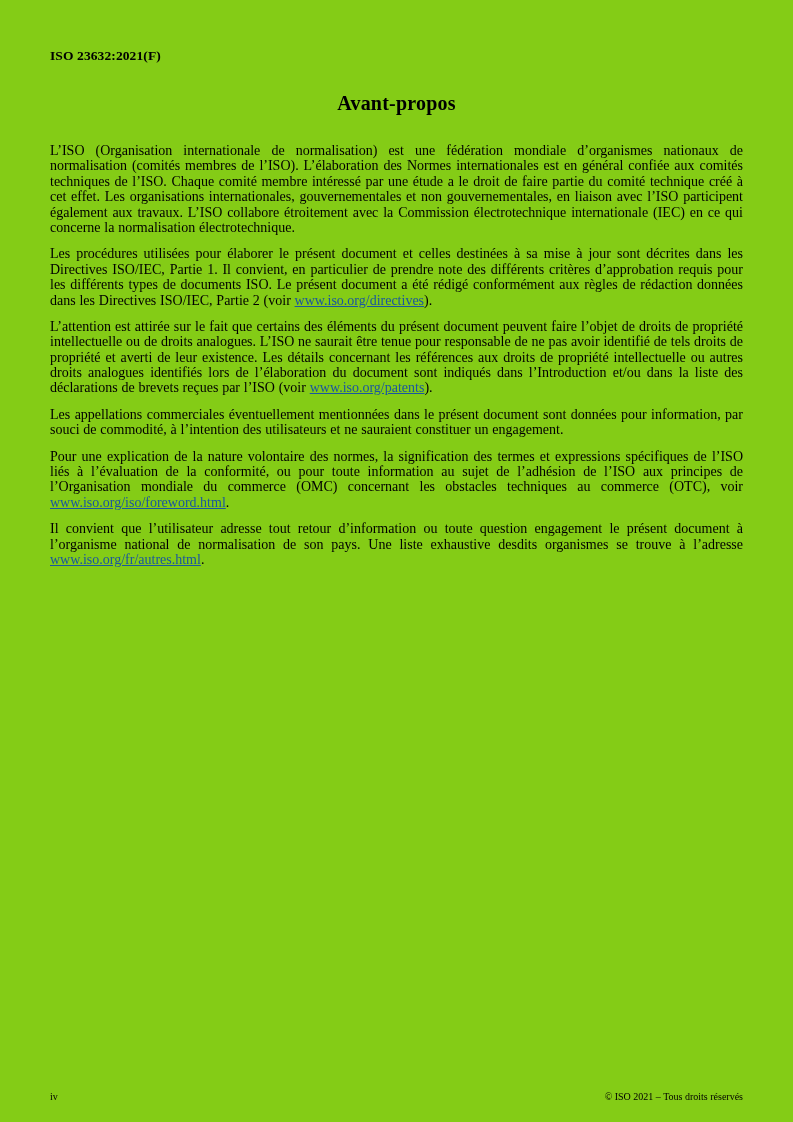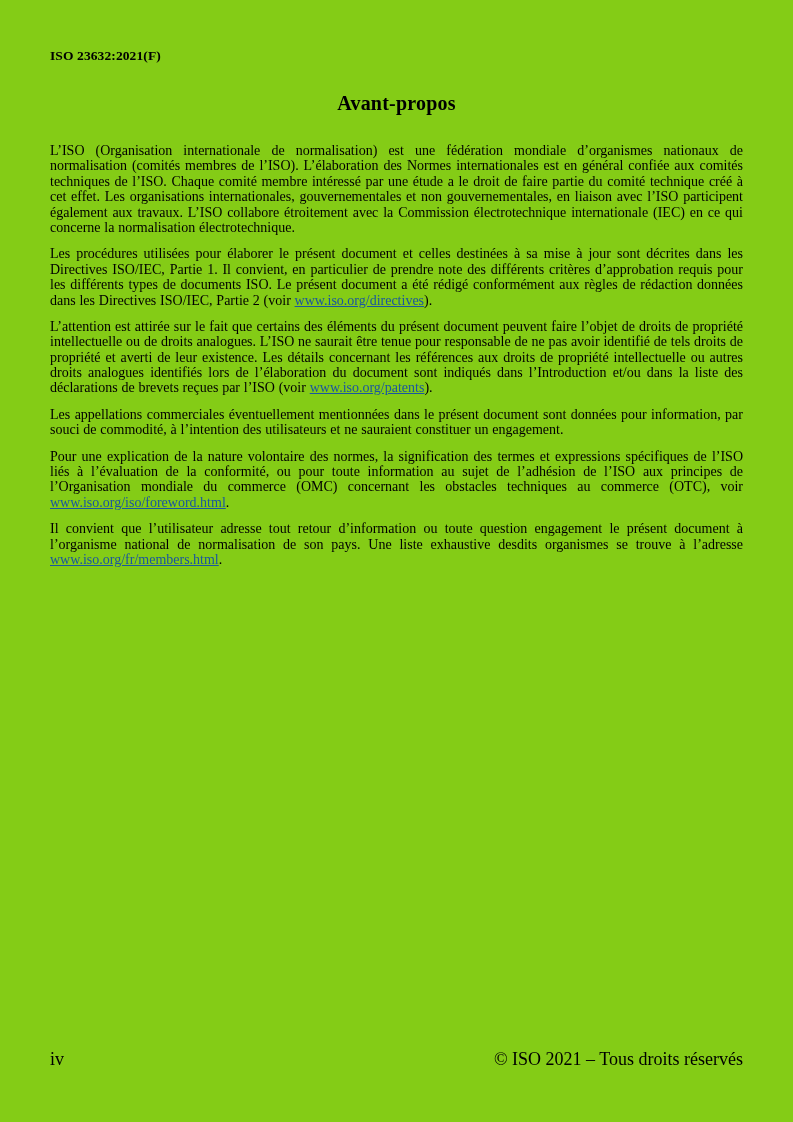--- a/index.html
+++ b/index.html
@@ -43,25 +43,25 @@
   a.link {
     color: var(--link-color, #1a56a0);
     text-decoration: underline;
     cursor: pointer;
   }
   em.committee { font-style: italic; }
   .footer {
     position: absolute;
     left: 50px;
     right: 50px;
-    bottom: 52px;
+    bottom: 20px;
     display: flex;
     justify-content: space-between;
     align-items: baseline;
-    font-size: 18px;
+    font-size: 10px;
   }
 </style>
 </head>
 <body>
 
 <div class="page">
   <div class="content">
 
     <div class="doc-ref">ISO 23632:2021(F)</div>
 
@@ -71,21 +71,21 @@
 
     <p class="body"><span>Les procédures utilisées pour élaborer le présent document et celles destinées à sa mise à jour sont décrites dans les Directives ISO/IEC, Partie 1. Il convient, en particulier de prendre note des différents critères d’approbation requis pour les différents types de documents ISO. Le présent document a été rédigé conformément aux règles de rédaction données dans les Directives ISO/IEC, Partie 2 (voir </span><a class="link" href="#">www.iso.org/directives</a><span>).</span></p>
 
     <p class="body"><span>L’attention est attirée sur le fait que certains des éléments du présent document peuvent faire l’objet de droits de propriété intellectuelle ou de droits analogues. L’ISO ne saurait être tenue pour responsable de ne pas avoir identifié de tels droits de propriété et averti de leur existence. Les détails concernant les références aux droits de propriété intellectuelle ou autres droits analogues identifiés lors de l’élaboration du document sont indiqués dans l’Introduction et/ou dans la liste des déclarations de brevets reçues par l’ISO (voir </span><a class="link" href="#">www.iso.org/patents</a><span>).</span></p>
 
     <p class="body">Les appellations commerciales éventuellement mentionnées dans le présent document sont données pour information, par souci de commodité, à l’intention des utilisateurs et ne sauraient constituer un engagement.</p>
 
     <p class="body"><span>Pour une explication de la nature volontaire des normes, la signification des termes et expressions spécifiques de l’ISO liés à l’évaluation de la conformité, ou pour toute information au sujet de l’adhésion de l’ISO aux principes de l’Organisation mondiale du commerce (OMC) concernant les obstacles techniques au commerce (OTC), voir </span><a class="link" href="#">www.iso.org/iso/foreword.html</a><span>.</span></p>
 
 
-    <p class="body"><span>Il convient que l’utilisateur adresse tout retour d’information ou toute question engagement le présent document à l’organisme national de normalisation de son pays. Une liste exhaustive desdits organismes se trouve à l’adresse </span><a class="link" href="#">www.iso.org/fr/members.html</a><span>.</span></p>
+    <p class="body"><span>Il convient que l’utilisateur adresse tout retour d’information ou toute question engagement le présent document à l’organisme national de normalisation de son pays. Une liste exhaustive desdits organismes se trouve à l’adresse </span><a class="link" href="#">www.iso.org/fr/autres.html</a><span>.</span></p>
 
   </div>
 
   <div class="footer">
     <span>iv</span>
     <span>© ISO 2021 – Tous droits réservés</span>
   </div>
 </div>
 
 </body></html>

